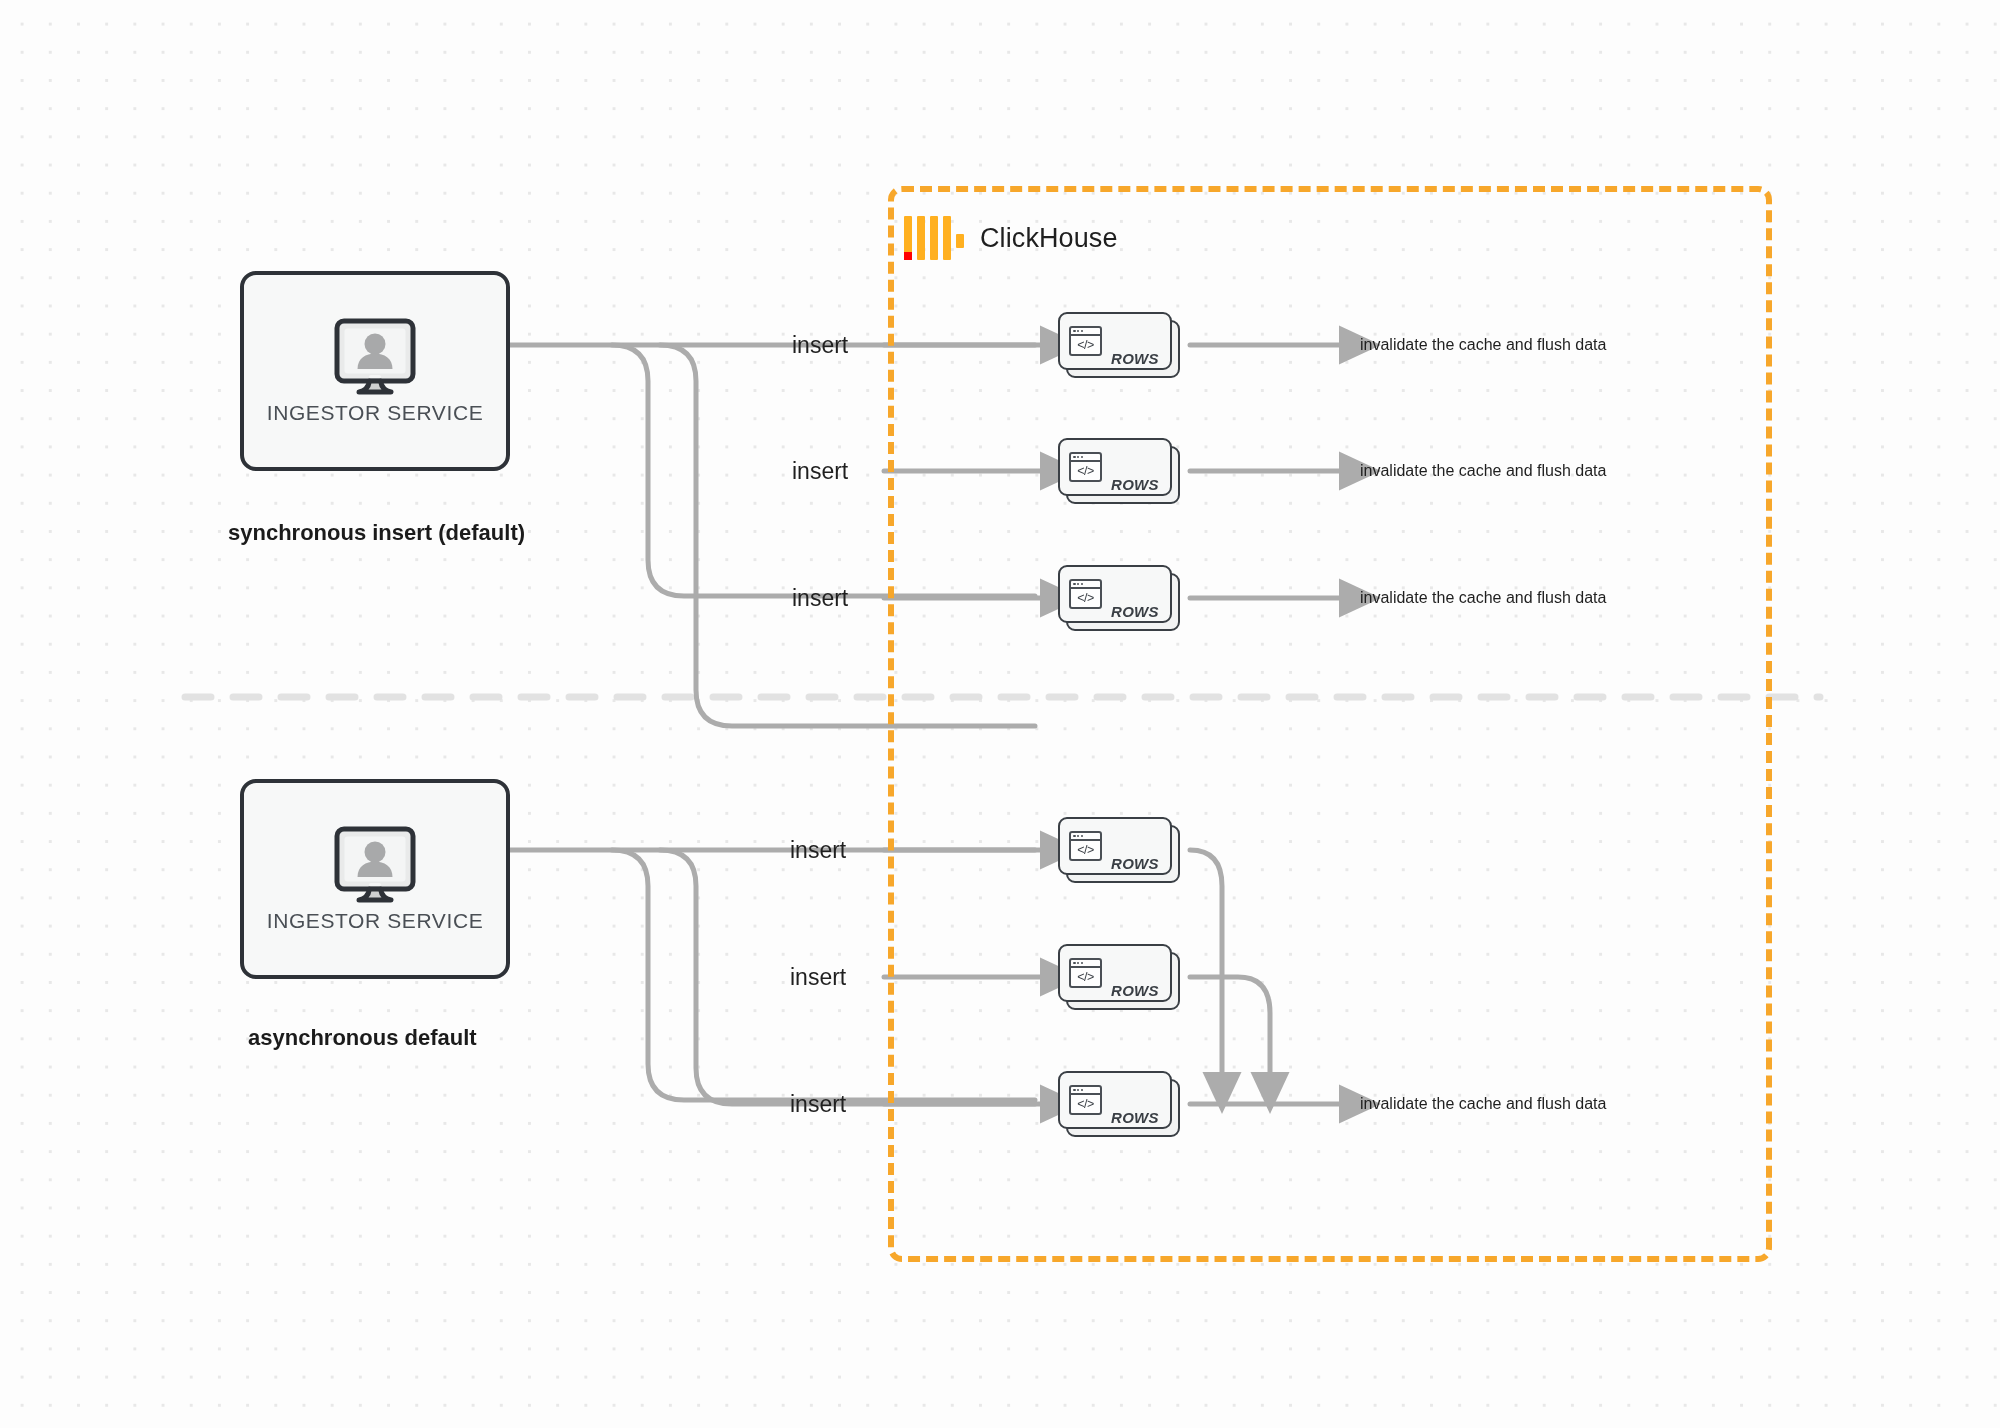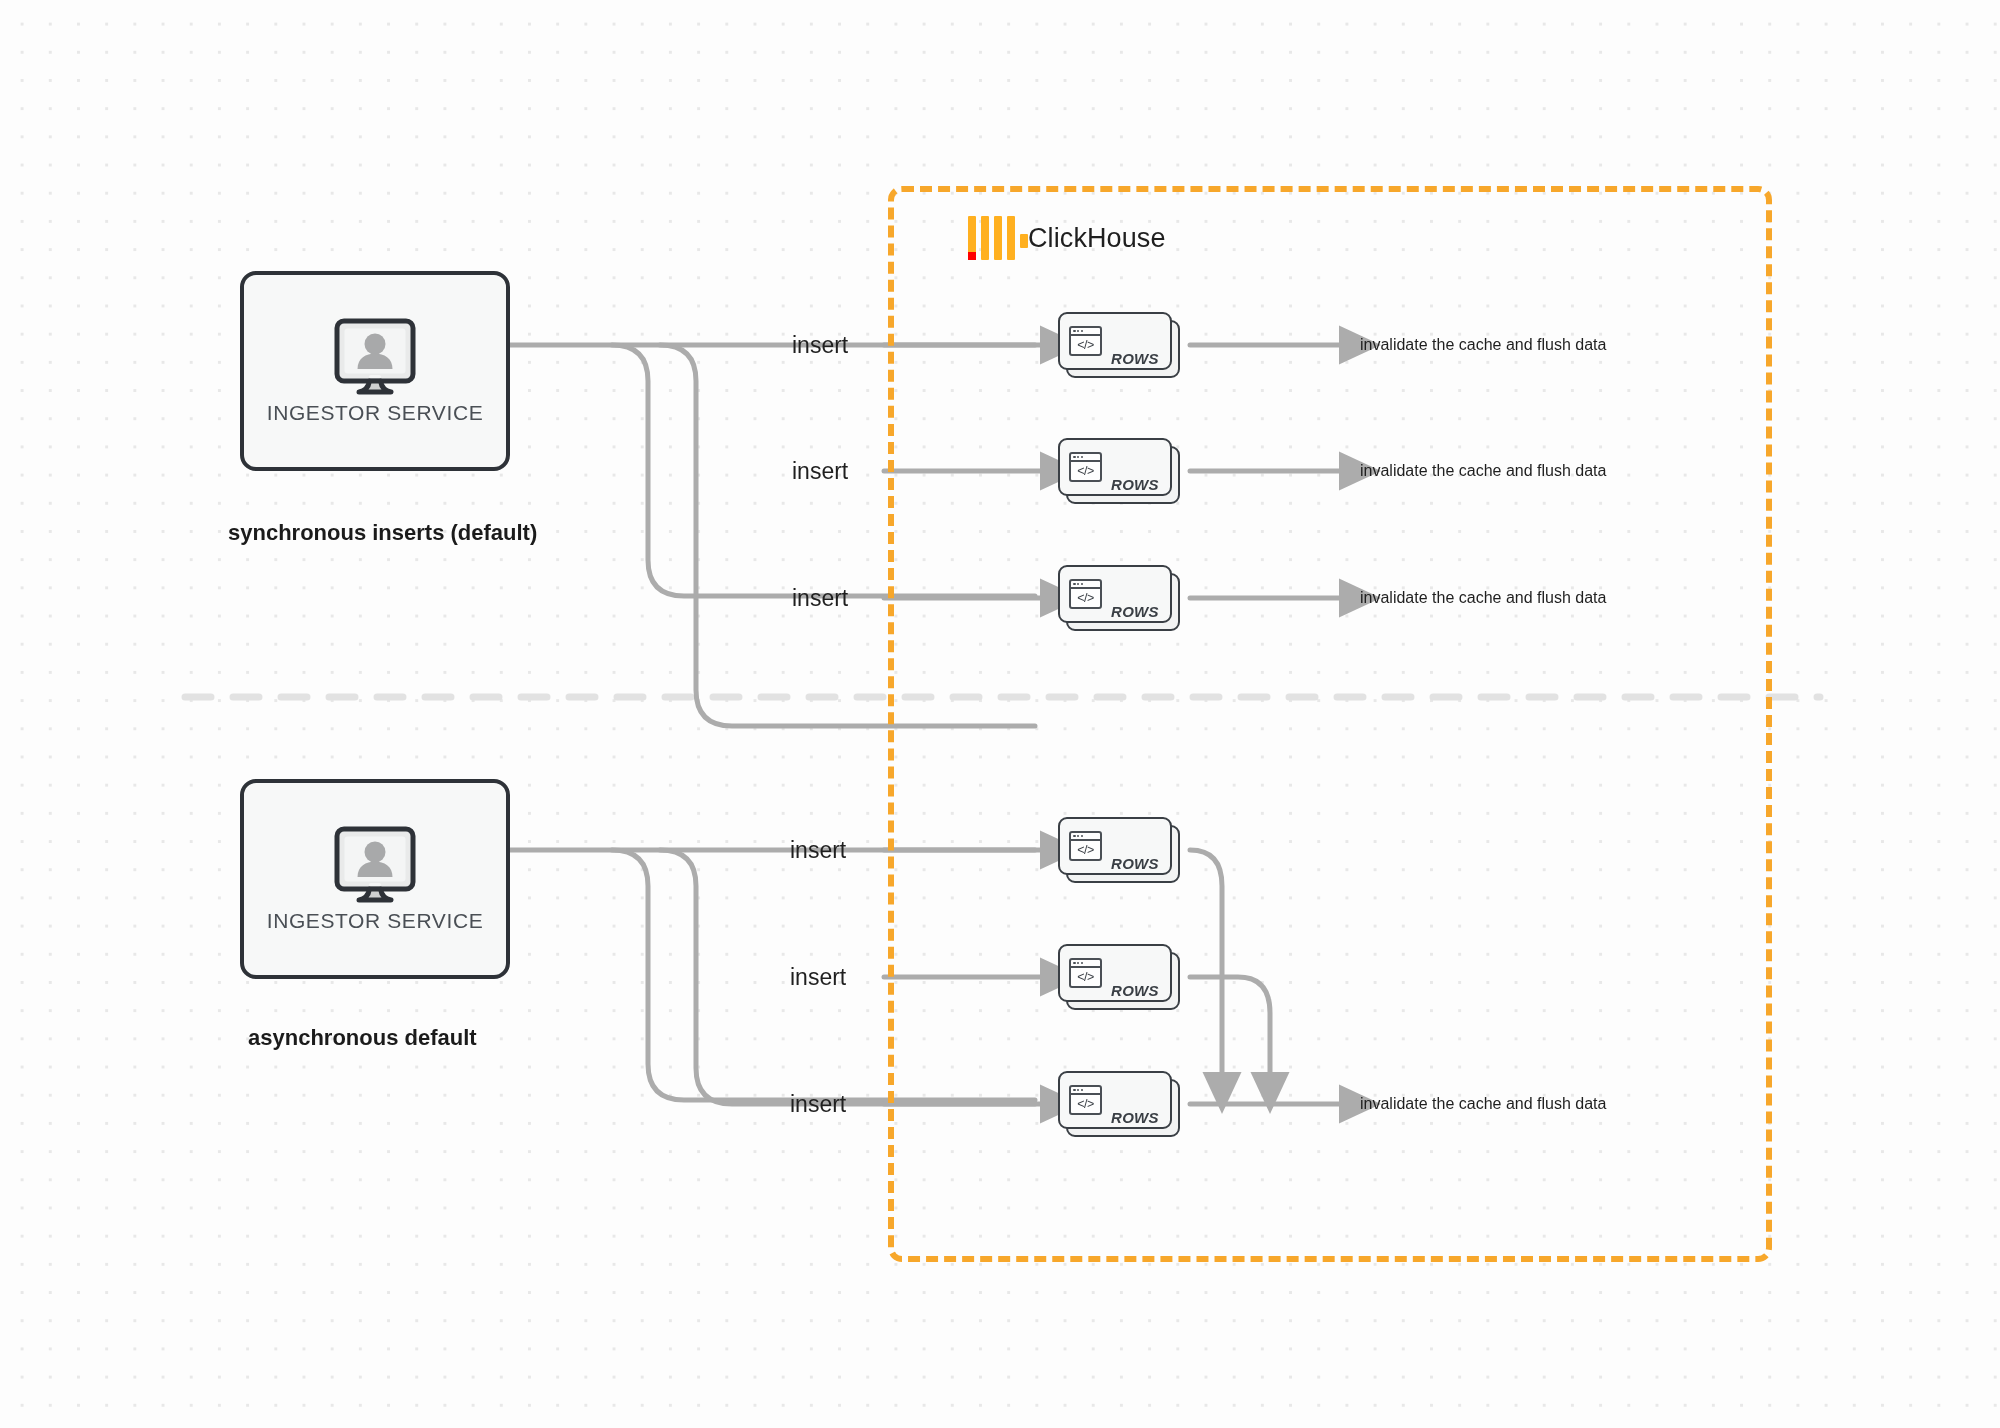--- a/index.html
+++ b/index.html
@@ -32,25 +32,25 @@
     left: 888px;
     top: 186px;
     width: 884px;
     height: 1076px;
     border: 6px dashed #f7a72b;
     border-radius: 14px;
     box-sizing: border-box;
   }
   .ch-logo-wrap {
     position: absolute;
-    left: 968px;
+    left: 904px;
     top: 216px;
     display: flex;
     align-items: center;
-    gap: 8px;
+    gap: 24px;
     text-align: right;
   }
   .ch-mark {
     position: relative;
     width: 52px;
     height: 44px;
   }
   .ch-bar {
     position: absolute;
     top: 0;
@@ -282,21 +282,21 @@
     <svg width="86" height="80" viewBox="0 0 86 80">
       <rect x="5" y="4" width="76" height="60" rx="7" fill="#e9eaea" stroke="#2e3238" stroke-width="5"></rect>
       <rect x="12.5" y="11.5" width="61" height="45" rx="3" fill="#f4f5f5"></rect>
       <circle cx="43" cy="27" r="10.5" fill="#a8a9aa"></circle>
       <path d="M25.5,52 C25.5,41 34,36.5 43,36.5 C52,36.5 60.5,41 60.5,52 Z" fill="#a8a9aa"></path>
       <rect x="37" y="58" width="12" height="3.4" rx="1.7" fill="#f4f5f5"></rect>
       <path d="M27,75 C33,74 36.5,70 37.5,64 L48.5,64 C49.5,70 53,74 59,75 Z" fill="#cfd0d1" stroke="#2e3238" stroke-width="5" stroke-linejoin="round"></path>
     </svg>
     <span class="ingestor-label">INGESTOR SERVICE</span>
   </div>
-  <span class="caption sync">synchronous inserts (default)</span>
+  <span class="caption sync">synchronous insert (default)</span>
 
   <div class="ingestor async">
     <svg width="86" height="80" viewBox="0 0 86 80">
       <rect x="5" y="4" width="76" height="60" rx="7" fill="#e9eaea" stroke="#2e3238" stroke-width="5"></rect>
       <rect x="12.5" y="11.5" width="61" height="45" rx="3" fill="#f4f5f5"></rect>
       <circle cx="43" cy="27" r="10.5" fill="#a8a9aa"></circle>
       <path d="M25.5,52 C25.5,41 34,36.5 43,36.5 C52,36.5 60.5,41 60.5,52 Z" fill="#a8a9aa"></path>
       <rect x="37" y="58" width="12" height="3.4" rx="1.7" fill="#f4f5f5"></rect>
       <path d="M27,75 C33,74 36.5,70 37.5,64 L48.5,64 C49.5,70 53,74 59,75 Z" fill="#cfd0d1" stroke="#2e3238" stroke-width="5" stroke-linejoin="round"></path>
     </svg>

